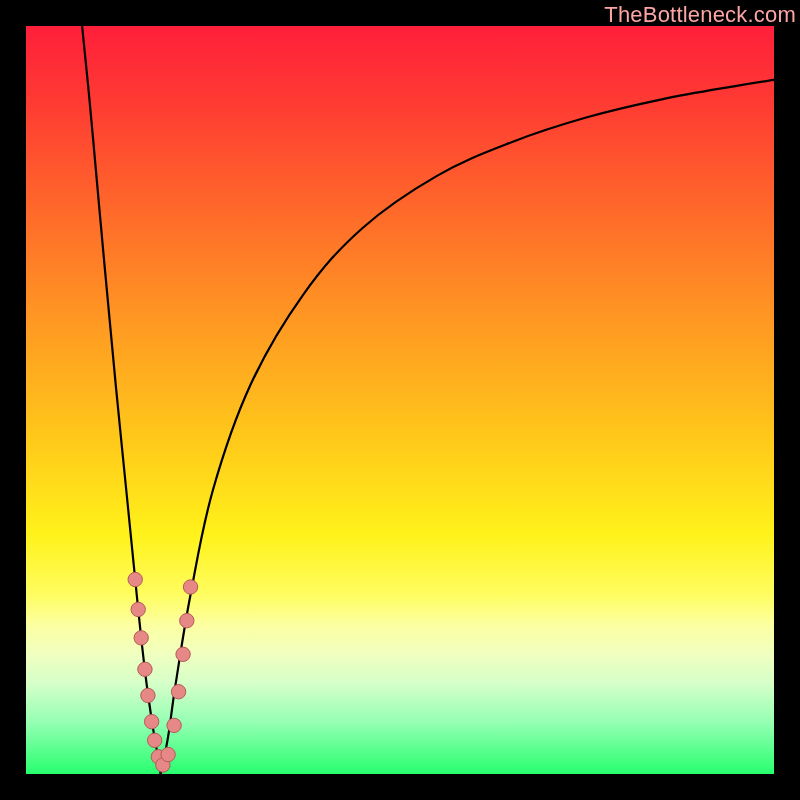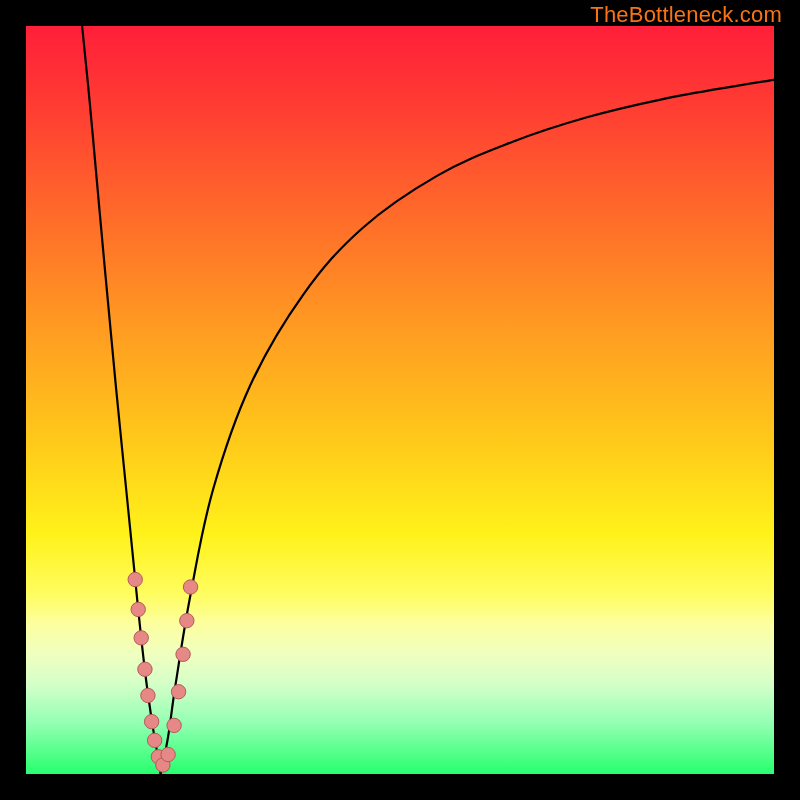--- a/index.html
+++ b/index.html
@@ -59,22 +59,22 @@
     stroke-linejoin: round;
   }
   .bead {
     fill: #e68886;
     stroke: #b35a58;
     stroke-width: 1;
   }
   .watermark {
     position: absolute;
     top: 2px;
-    right: 18px;
-    color: #f97316;
+    right: 4px;
+    color: #fca5a5;
     font-size: 22px;
     letter-spacing: 0.2px;
     font-weight: 500;
     user-select: none;
   }
 </style>
 </head>
 <body>
 
 <div class="frame">

